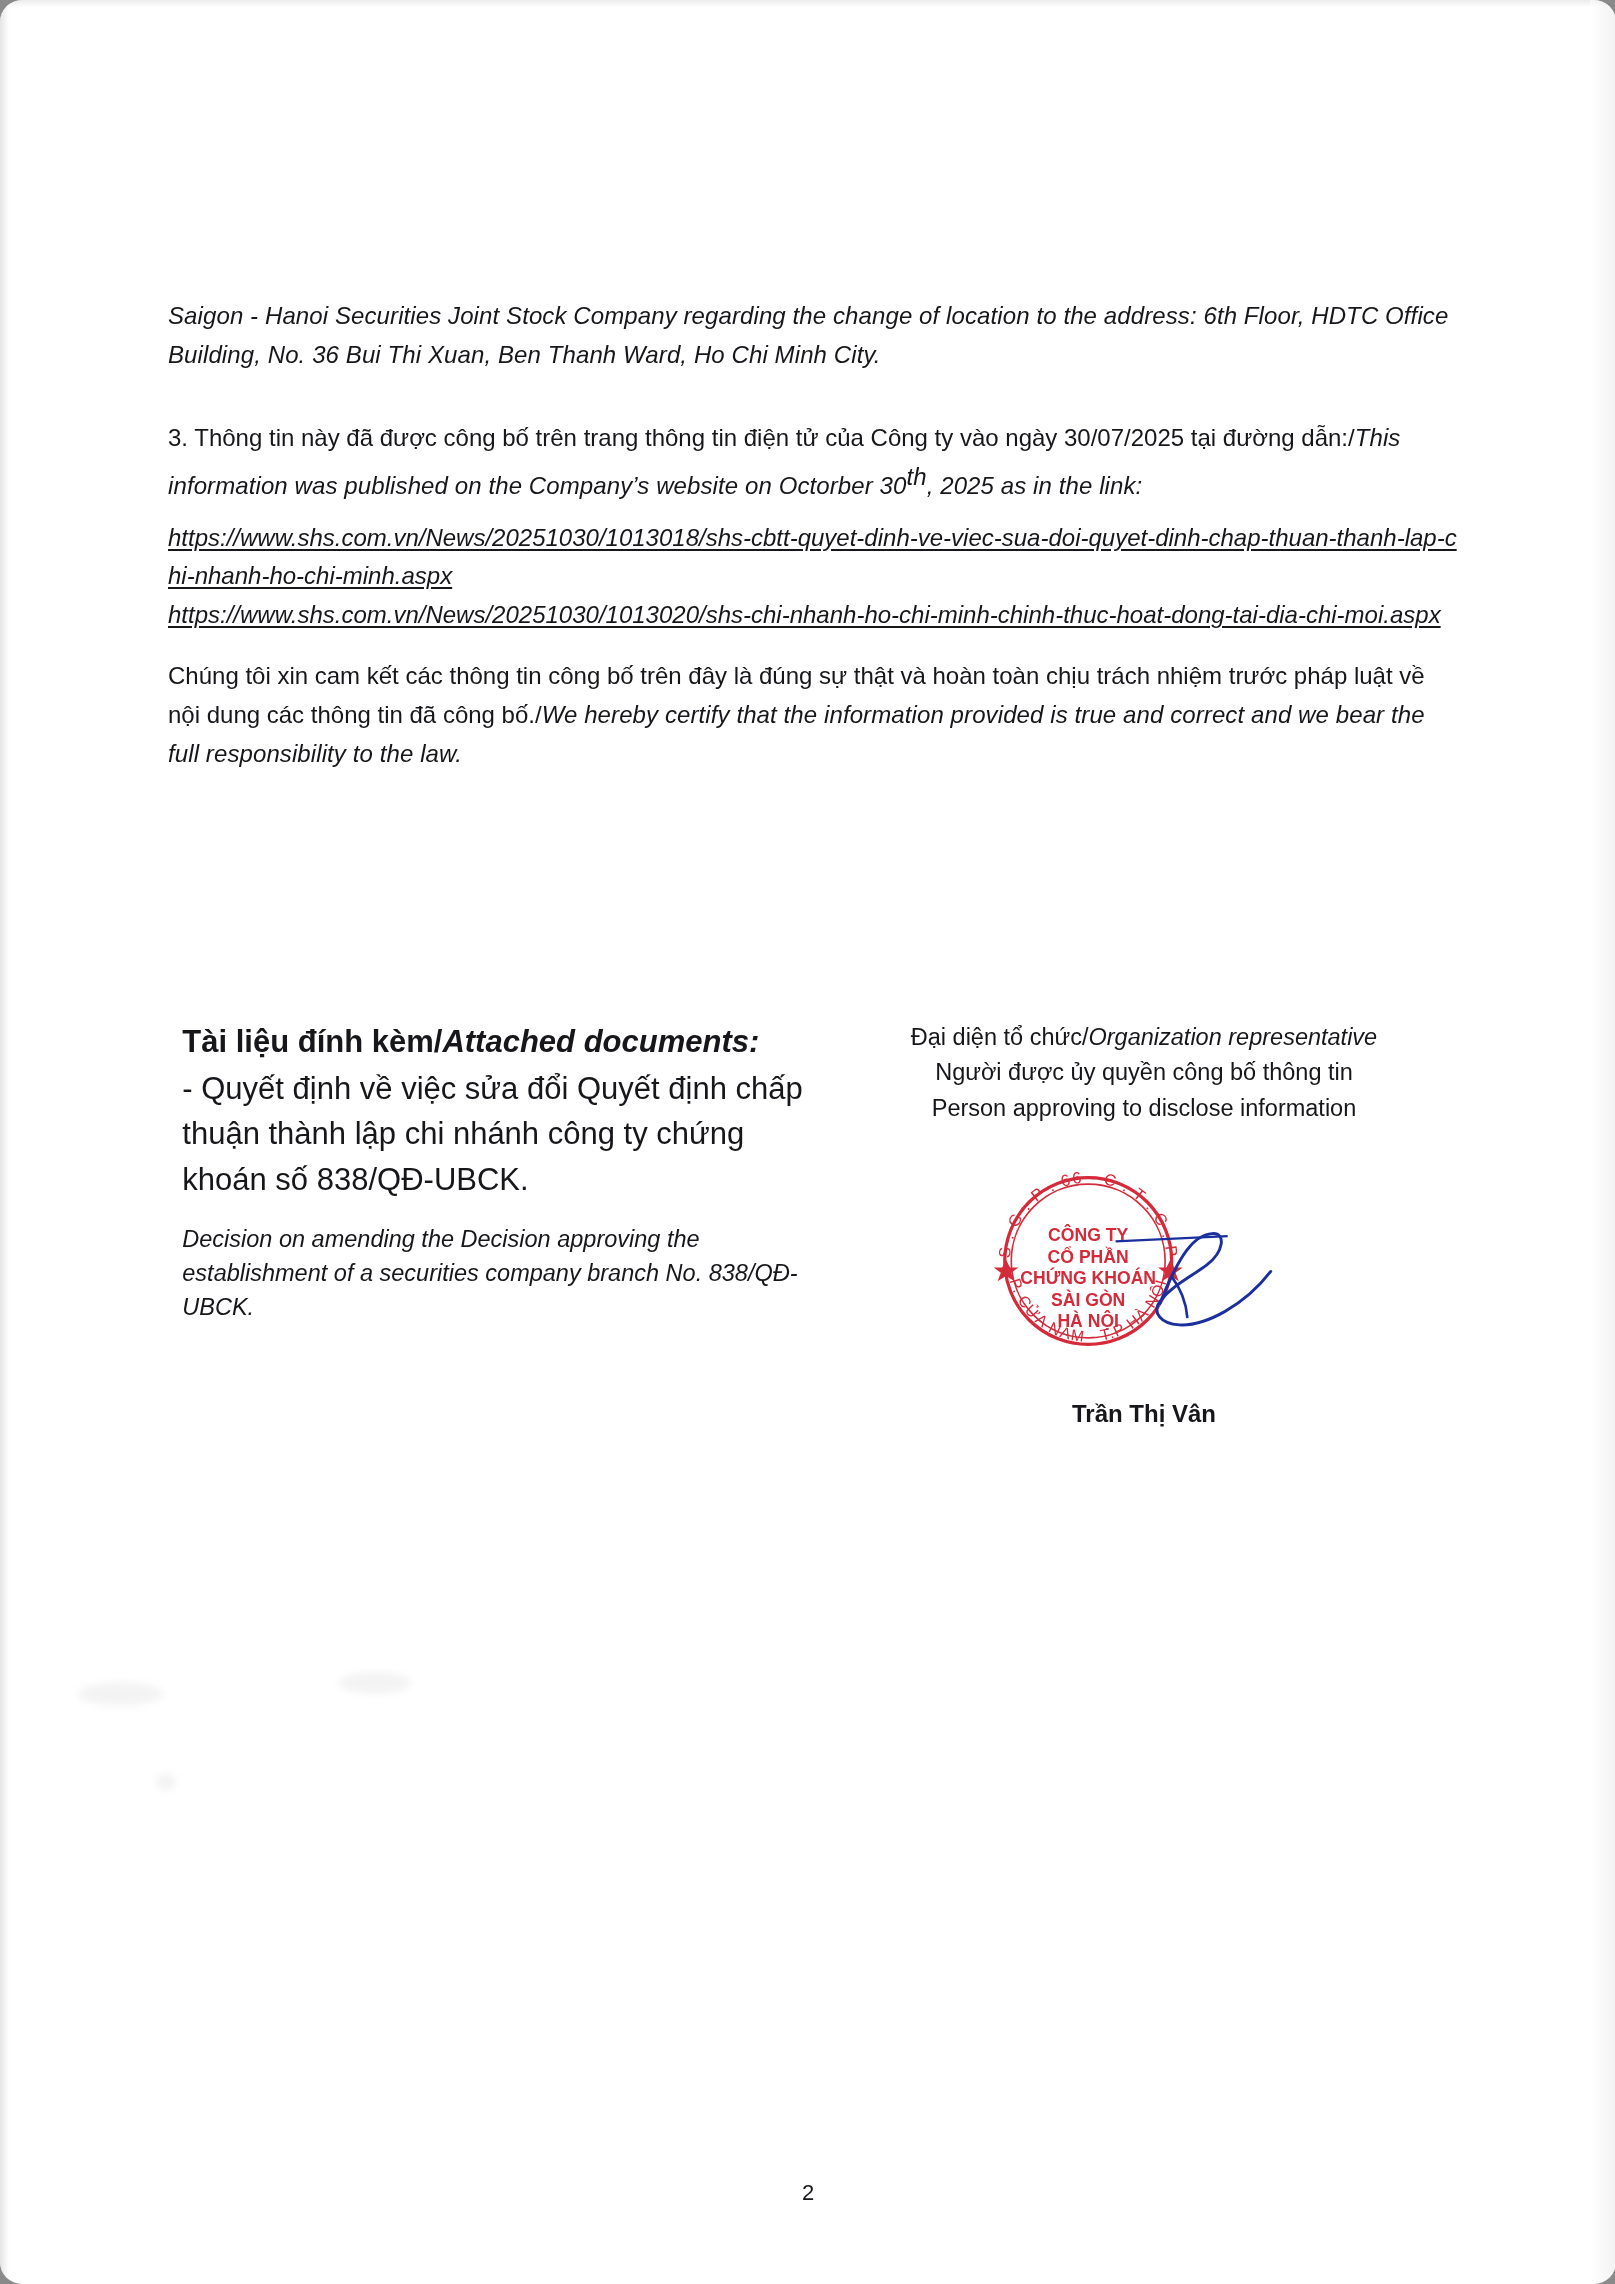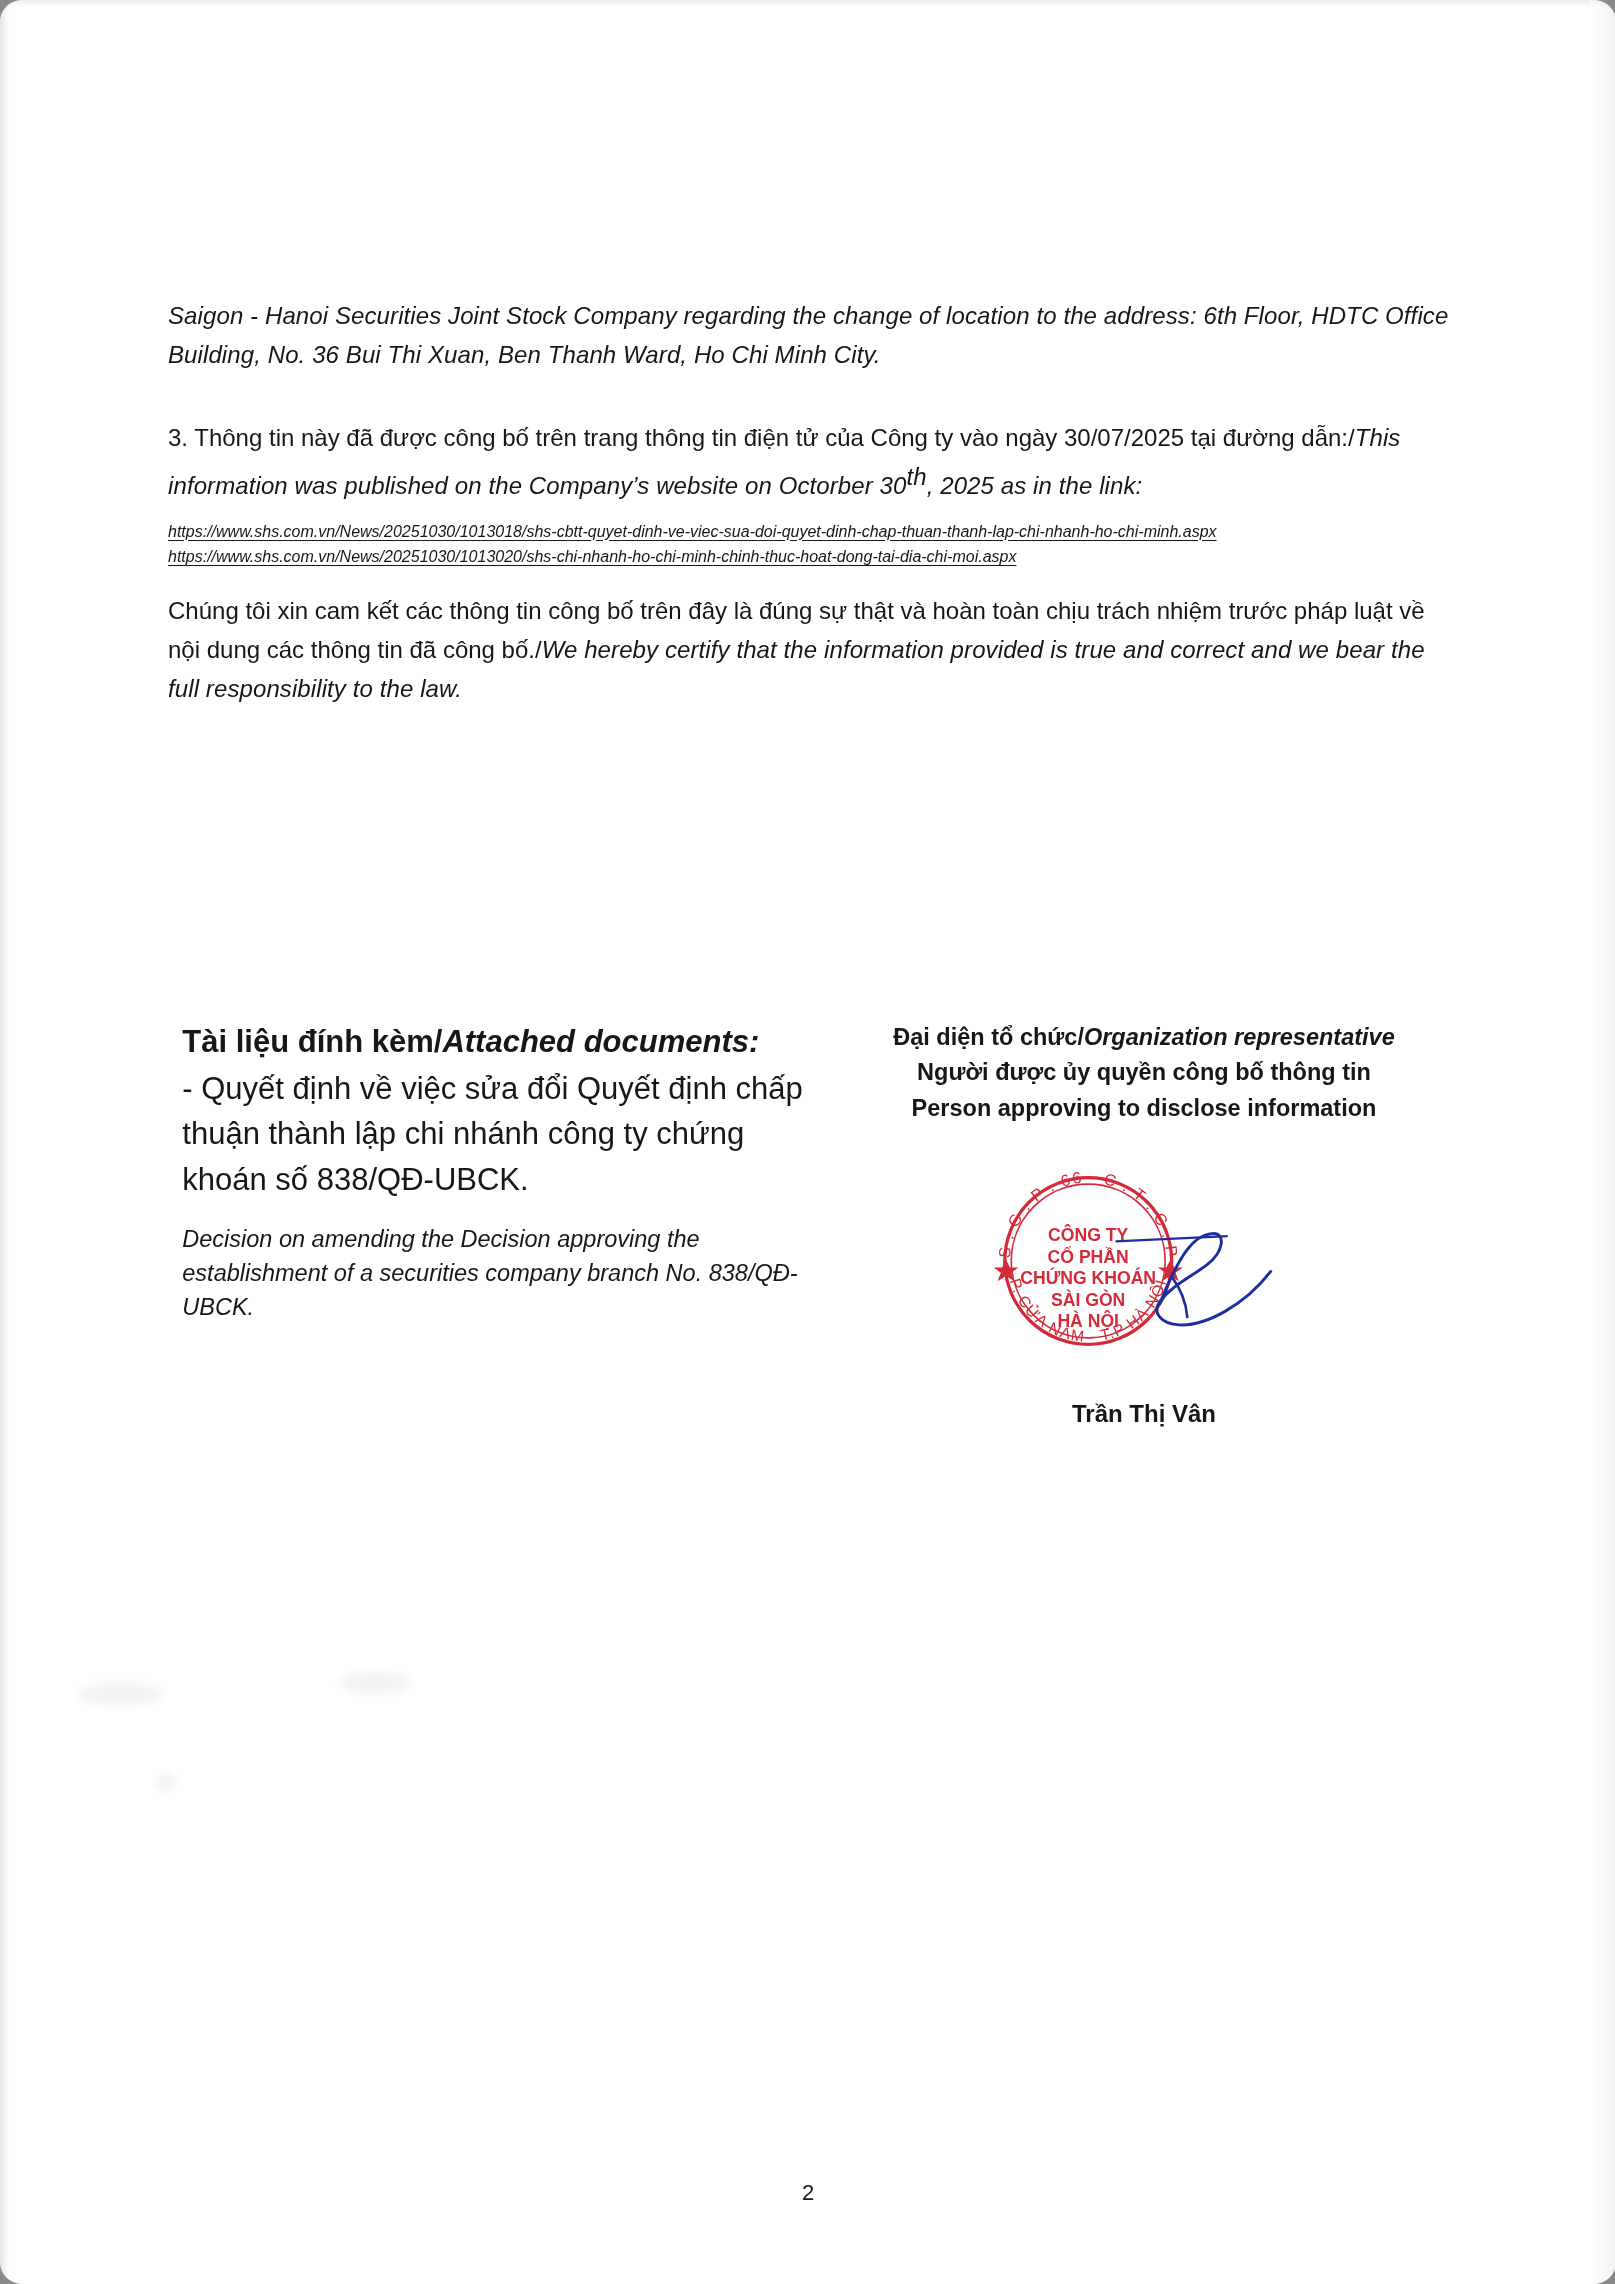--- a/index.html
+++ b/index.html
@@ -69,21 +69,21 @@
     font-size: 24px;
     line-height: 1.62;
   }
   .blk {
     margin-bottom: 22px;
   }
   .gap-md { height: 22px; }
 
   .link {
     font-style: italic;
-    font-size: 16px;
+    font-size: 24px;
     line-height: 1.62;
     text-decoration: underline;
     text-underline-offset: 3.3px;
     color: #17171b;
     display: block;
     word-break: break-all;
   }
 
   .signrow {
     position: absolute;
@@ -118,21 +118,21 @@
   .att-body-it {
     font-size: 23.5px;
     font-style: italic;
     line-height: 1.46;
     margin-top: 19.6px;
   }
 
   .rep-head {
     font-size: 23.5px;
     line-height: 1.5;
-    font-weight: bold;
+    font-weight: normal;
   }
   .rep-head .it { font-style: italic; }
 
   .stamp-wrap {
     position: relative;
     height: 261px;
     margin-top: 10.4px;
   }
   .stamp {
     position: absolute;

